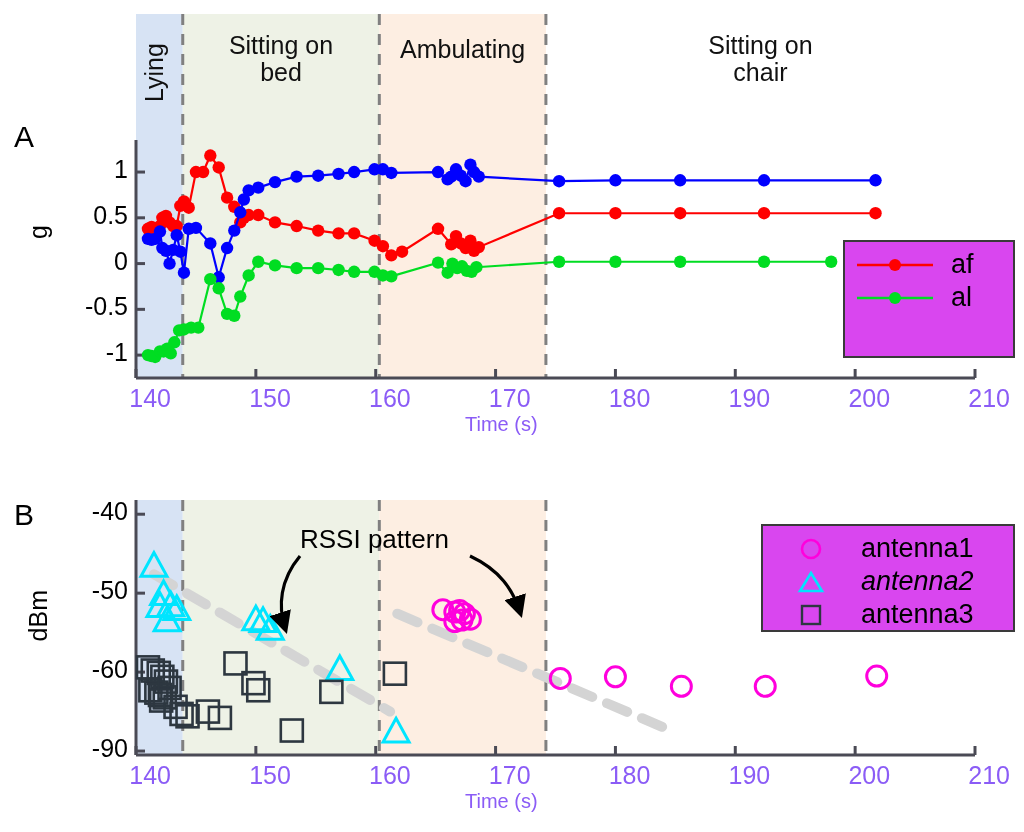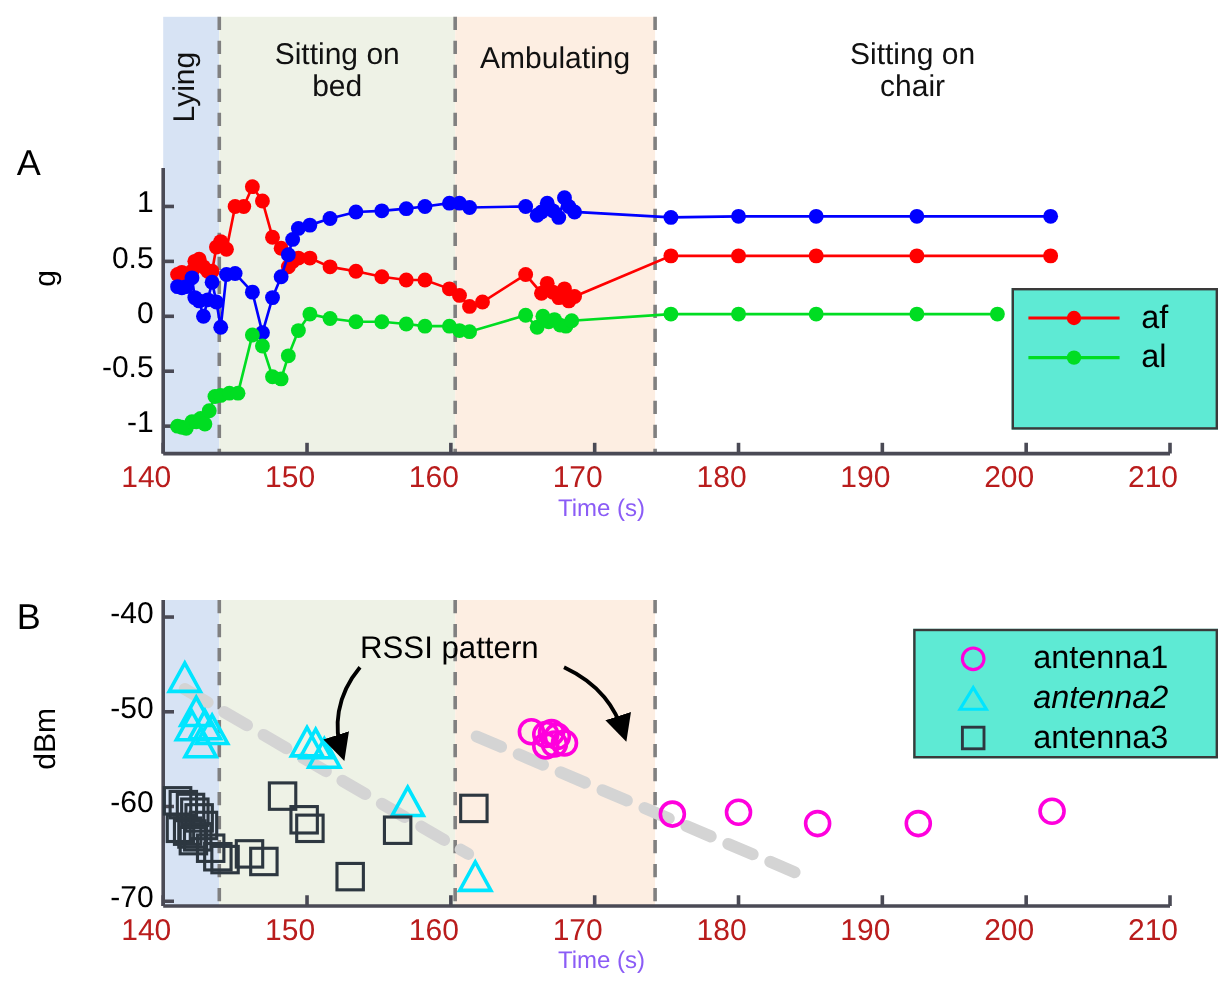--- a/index.html
+++ b/index.html
@@ -3,23 +3,23 @@
 <meta charset="utf-8">
 <style>
   html,body{margin:0;padding:0;background:#ffffff;}
   body{width:1024px;height:832px;font-family:"Liberation Sans",sans-serif;overflow:hidden;}
   #fig{position:relative;width:1024px;height:832px;background:#fff;}
   .panel-letter{position:absolute;font-size:30px;color:#000;font-family:"Liberation Sans",sans-serif;}
   .phase-label{position:absolute;text-align:center;font-size:25px;color:#111;line-height:1.08;font-family:"Liberation Sans",sans-serif;}
   .phase-label.vert{writing-mode:vertical-rl;transform:rotate(180deg);}
   .axlabel{position:absolute;font-size:20px;color:#8b5cf6;}
   .ylabel{position:absolute;font-size:25px;color:#000;writing-mode:vertical-rl;transform:rotate(180deg);}
-  .tick-x{position:absolute;font-size:25px;color:#b91c1c;text-align:left;}
+  .tick-x{position:absolute;font-size:25px;color:#8b5cf6;text-align:right;}
   .tick-y{position:absolute;font-size:25px;color:#000;text-align:right;}
-  .legend{position:absolute;border:2px solid #3a3a3a;background:#5eead4;box-sizing:border-box;}
+  .legend{position:absolute;border:2px solid #3a3a3a;background:#d946ef;box-sizing:border-box;}
   .legrow{display:flex;align-items:center;height:33px;}
   .legtxt{font-size:27px;color:#000;font-family:"Liberation Sans",sans-serif;}
   .annot{position:absolute;font-size:26px;color:#000;}
   svg{display:block;}
 </style>
 </head>
 <body>
 
 <div id="fig">
   <svg id="canvas" width="1024" height="832">
@@ -297,21 +297,21 @@
     <div class="tick-x" style="left: 220.857px; top: 761px; width: 70px;">150</div>
     <div class="tick-x" style="left: 340.714px; top: 761px; width: 70px;">160</div>
     <div class="tick-x" style="left: 460.571px; top: 761px; width: 70px;">170</div>
     <div class="tick-x" style="left: 580.429px; top: 761px; width: 70px;">180</div>
     <div class="tick-x" style="left: 700.286px; top: 761px; width: 70px;">190</div>
     <div class="tick-x" style="left: 820.143px; top: 761px; width: 70px;">200</div>
     <div class="tick-x" style="left: 940px; top: 761px; width: 70px;">210</div>
     <div class="tick-y" style="left: 40px; top: 497.211px; width: 88px;">-40</div>
     <div class="tick-y" style="left: 40px; top: 576.158px; width: 88px;">-50</div>
     <div class="tick-y" style="left: 40px; top: 655.105px; width: 88px;">-60</div>
-    <div class="tick-y" style="left: 40px; top: 734.053px; width: 88px;">-70</div>
+    <div class="tick-y" style="left: 40px; top: 734.053px; width: 88px;">-90</div>
     <div class="annot" style="left: 300px; top: 524px;">RSSI pattern</div>
     <div class="panel-letter" style="left: 14px; top: 120px;">A</div>
     <div class="panel-letter" style="left: 14px; top: 498px;">B</div>
     <div class="ylabel" style="left: 24px; top: 225px;">g</div>
     <div class="ylabel" style="left: 24px; top: 590px;">dBm</div>
     <div class="axlabel" style="left: 465px; top: 413px;">Time (s)</div>
     <div class="axlabel" style="left: 465px; top: 790px;">Time (s)</div>
     <div class="legend" style="left: 843px; top: 240px; width: 172px; height: 118px; padding: 6px 0px 0px;">
       <div class="legrow">
         <span style="margin-left: 8px; display: inline-block;">

